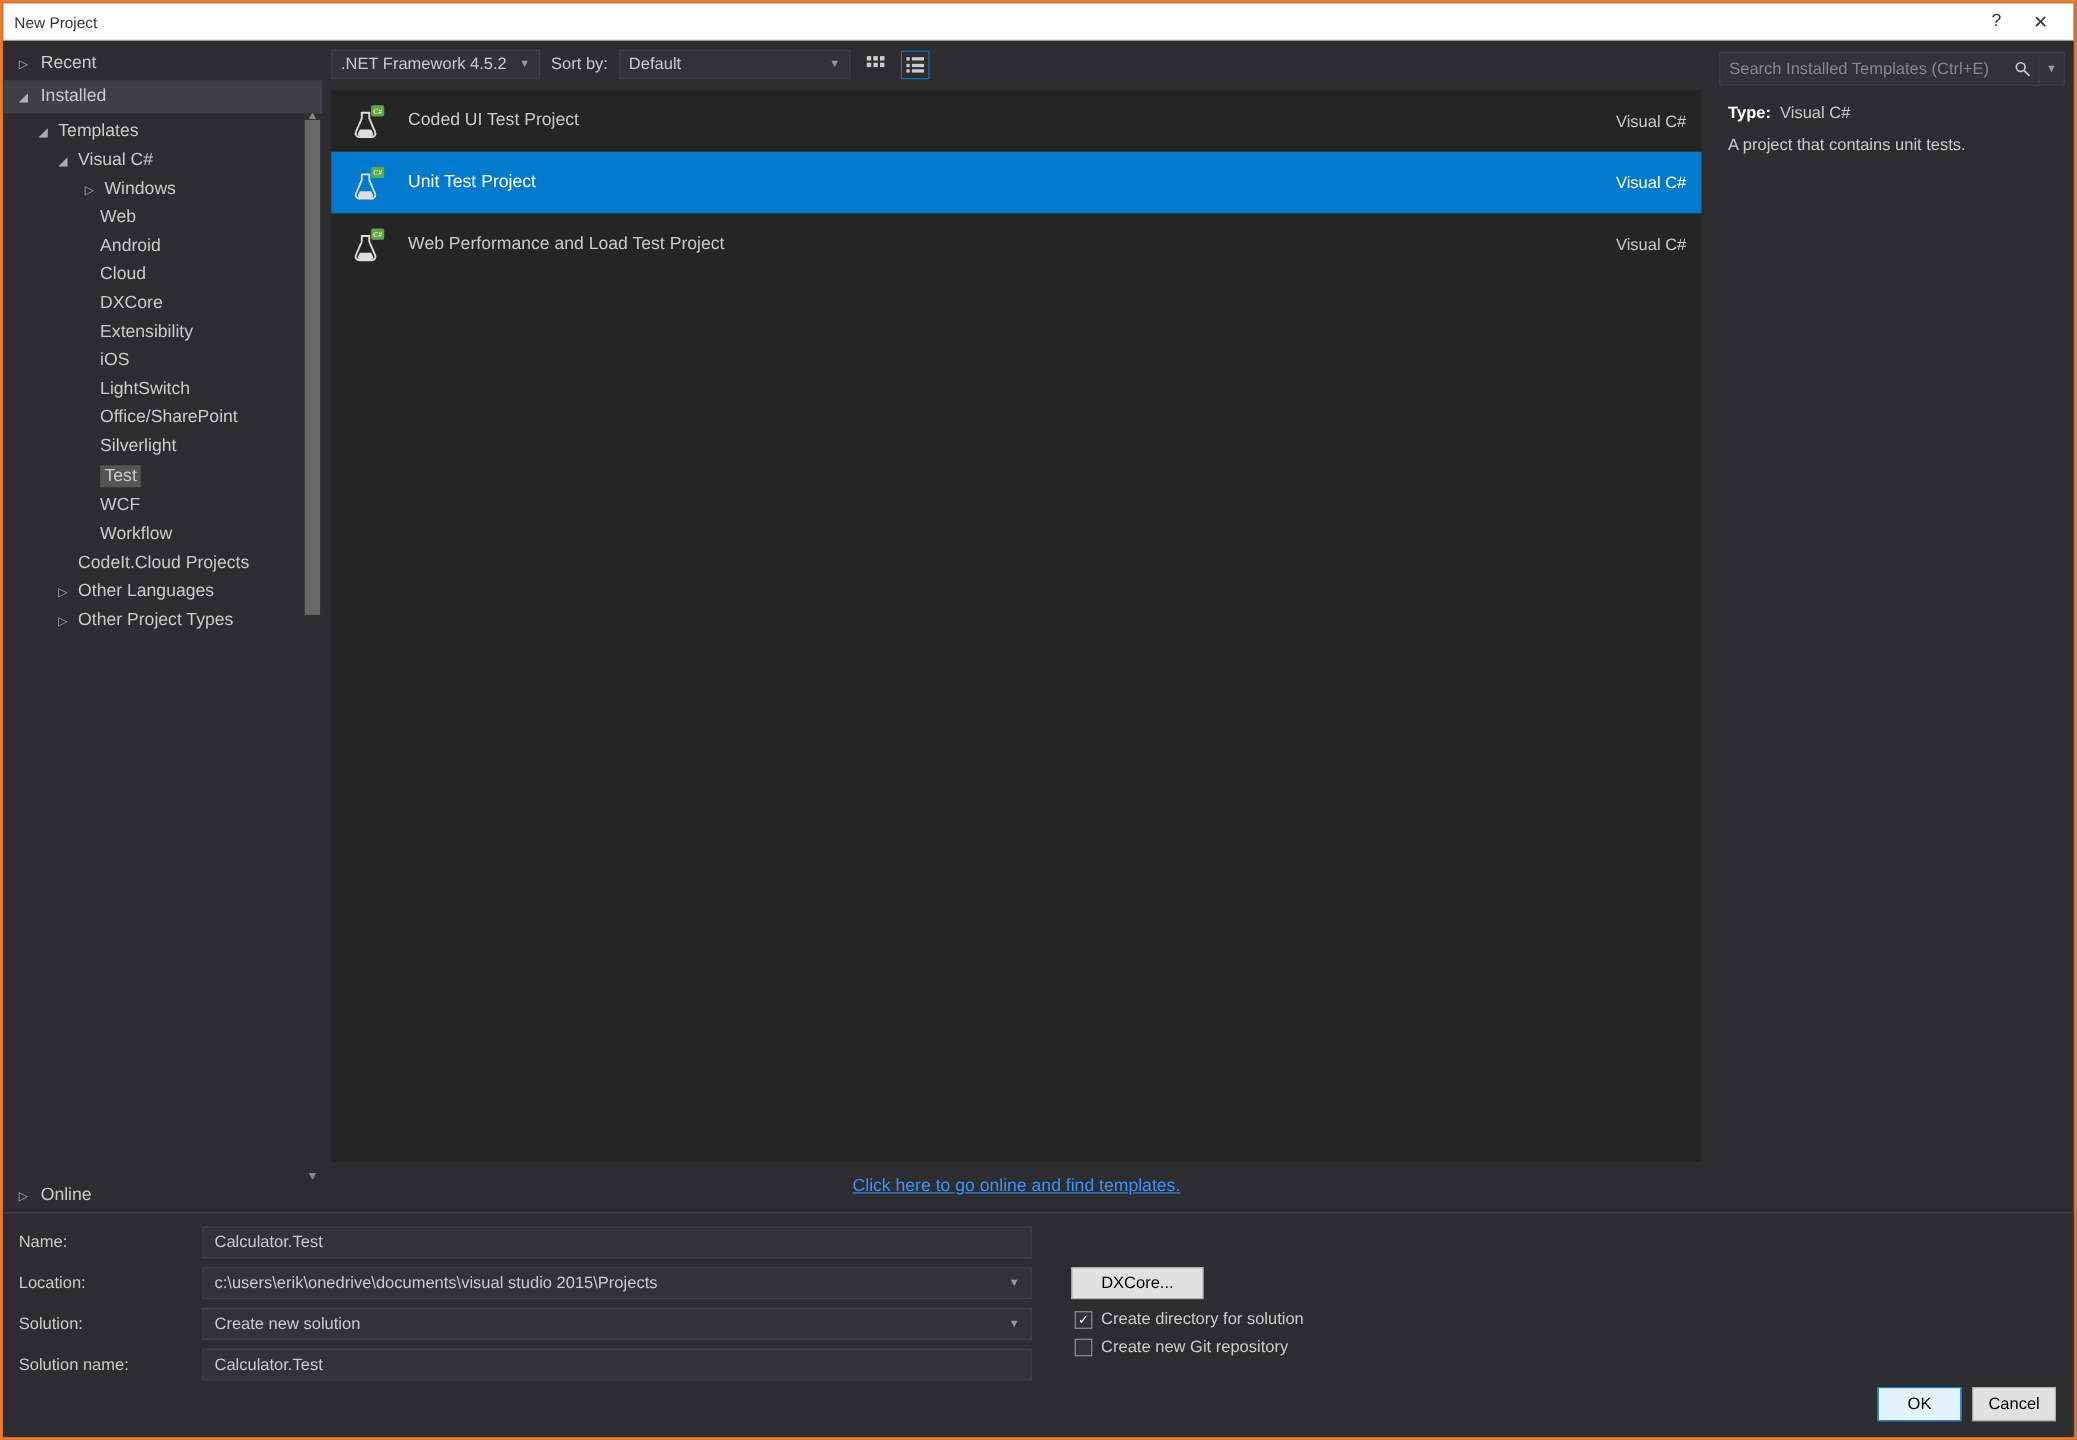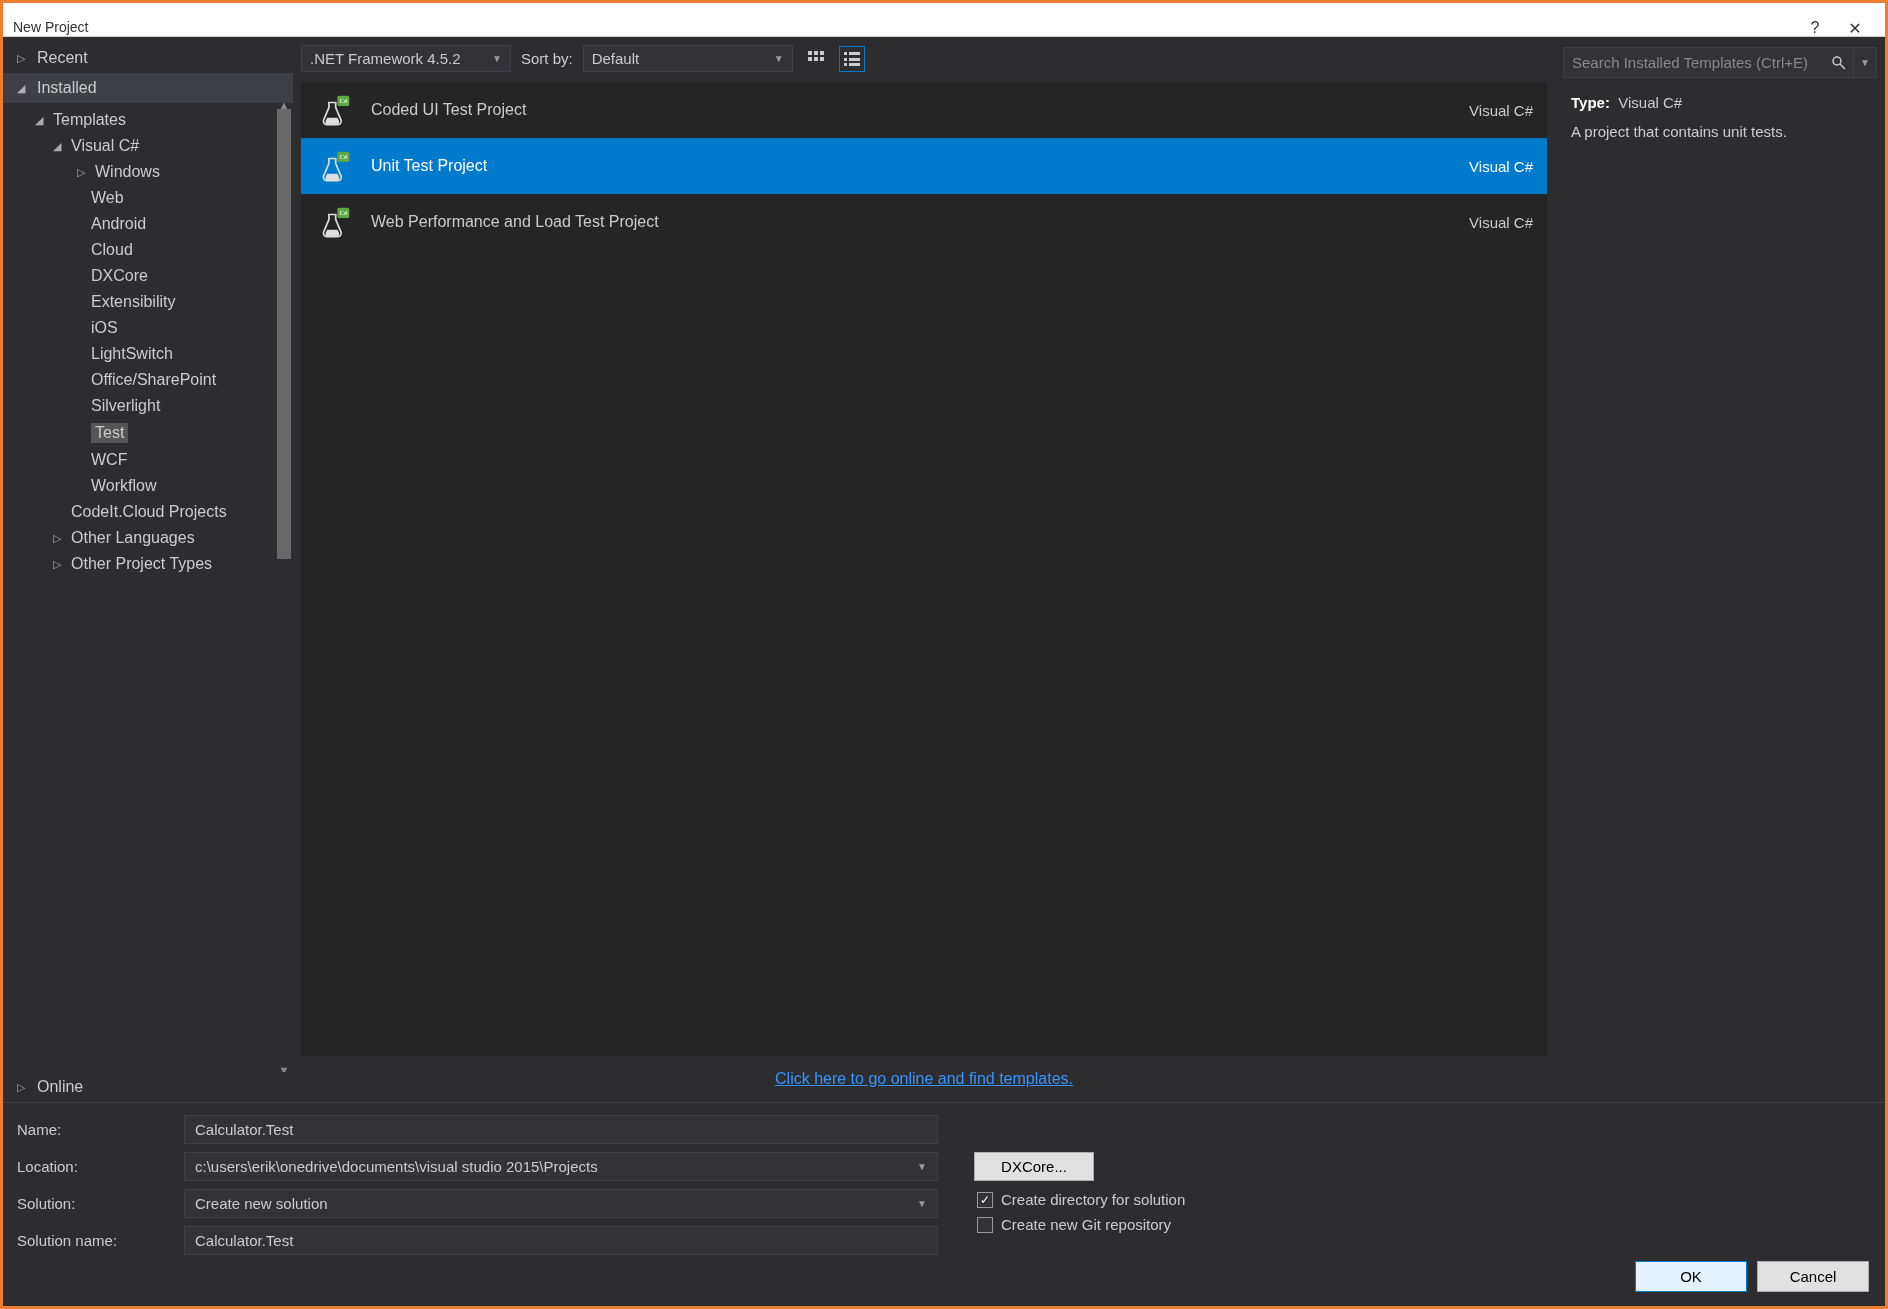--- a/index.html
+++ b/index.html
@@ -1,19 +1,19 @@
 <!DOCTYPE html>
 <html><head>
 <meta charset="utf-8">
 <style>
   * { box-sizing: border-box; margin: 0; padding: 0; }
   html, body { width: 100%; height: 100%; font-family: "Segoe UI", sans-serif; font-size: 15px; }
   body { background: #ed7d31; padding: 2px; }
   .window { background: #2d2d30; width: 100%; height: 100%; display: flex; flex-direction: column; border: 1px solid #ed7d31; }
-  .titlebar { background: #fff; height: 34px; display: flex; align-items: flex-start; padding: 16px 10px; border-bottom: 1px solid #ccc; }
+  .titlebar { background: #fff; height: 34px; display: flex; align-items: center; padding: 16px 10px; border-bottom: 1px solid #ccc; }
   .titlebar .title { flex: 1; color: #333; font-size: 14px; }
   .titlebar .ctl { width: 40px; text-align: center; color: #333; font-size: 16px; cursor: pointer; }
   .body { flex: 1; display: flex; flex-direction: column; background: #2d2d30; color: #ccc; }
   .upper { flex: 1; display: flex; min-height: 0; }
   .sidebar { width: 290px; display: flex; flex-direction: column; padding-top: 6px; }
   .side-item { padding: 6px 14px; cursor: pointer; display: flex; align-items: center; gap: 6px; font-size: 16px; }
   .side-item.installed { background: #3f3f46; }
   .tree-wrap { flex: 1; overflow: hidden; position: relative; display:flex;}
   .tree { flex:1; padding: 4px 0 4px 14px; overflow-y: auto; }
   .tree .row { padding: 4px 0; display: flex; align-items: center; gap: 4px; cursor: pointer; font-size: 16px; }
@@ -23,21 +23,21 @@
   .tree .lvl3.noarrow { padding-left: 74px; }
   .tree .selected { background: #555; display:inline-block; padding:1px 4px;}
   .arrow { width: 14px; display: inline-block; font-size: 11px; opacity: 0.8; }
   .scroll-thumb { position: absolute; right: 2px; top: 6px; width: 14px; height: 450px; background: #686868; }
   .scroll-arrow { position:absolute; right:2px; width:14px; text-align:center; color:#888; font-size:11px;}
   .scroll-arrow.up { top:-4px;} .scroll-arrow.down { bottom:-4px;}
 
   .center { flex: 1; display: flex; flex-direction: column; padding: 8px 0 0 0; min-width:0;}
   .toolbar { display: flex; align-items: center; gap: 10px; padding: 0 8px 10px 8px; }
   .dropdown { background: #333337; border: 1px solid #3f3f46; padding: 4px 8px; display: flex; align-items: center; justify-content: space-between; color: #ccc; font-size: 15px; }
-  .fw { width: 210px; }
+  .fw { width: 190px; }
   .sortdd { width: 210px; }
   .dd-caret { font-size: 10px; color: #999; }
   .viewbtn { width: 26px; height: 26px; display:flex; align-items:center; justify-content:center; border:1px solid transparent;}
   .viewbtn.active { border: 1px solid #007acc; }
   .template-list { flex: 1; background: #252526; margin: 0 8px 0 8px; overflow:auto;}
   .template-row { display: flex; align-items: center; padding: 10px 14px; gap: 18px; cursor: pointer; }
   .template-row.selected { background: #007acc; color: #fff; }
   .tmpl-icon { width: 38px; height: 36px; position:relative; display:flex; align-items:flex-end; justify-content:center;}
   .tmpl-name { flex: 1; font-size: 16px; }
   .tmpl-lang { width: 110px; text-align: right; font-size: 15px; }
@@ -57,21 +57,21 @@
   .bottom { border-top: 1px solid #3f3f46; padding: 12px 14px 8px 14px; background: #2d2d30;}
   .form-row { display: flex; align-items: center; margin-bottom: 8px; gap: 12px; }
   .form-label { width: 155px; font-size: 15px; color:#ccc; }
   .form-input { flex: 1; max-width: 754px; background: #333337; border: 1px solid #3f3f46; padding: 5px 10px; color: #ccc; font-size: 15px; }
   .form-dd { display:flex; justify-content:space-between; align-items:center;}
   .browse-btn { width: 120px; background: #e1e1e1; border: 1px solid #adadad; color: #000; padding: 5px 0; text-align:center; cursor:pointer; font-size:15px;}
   .checks { padding-left: 960px; margin-top: -76px; margin-bottom: 20px;}
   .check-row { display:flex; align-items:center; gap:8px; padding:4px 0; font-size:15px;}
   .checkbox { width:16px; height:16px; border:1px solid #999; background:#333337; display:flex; align-items:center; justify-content:center; font-size:12px; color:#fff;}
   .buttons { display:flex; justify-content:flex-end; gap:10px; padding: 4px 2px 6px 0;}
-  .btn { width: 112px; padding: 6px 12px; text-align:center; border:1px solid #adadad; background:#e1e1e1; color:#000; cursor:pointer; font-size:15px;}
+  .btn { width: 76px; padding: 6px 12px; text-align:center; border:1px solid #adadad; background:#e1e1e1; color:#000; cursor:pointer; font-size:15px;}
   .btn.primary { border:1px solid #007acc; background:#e5f1fb;}
   svg.flask-icon { width:34px; height:34px;}
 </style>
 </head>
 <body>
 
 <div class="window">
   <div class="titlebar">
     <span class="title">New Project</span>
     <span class="ctl">?</span>

